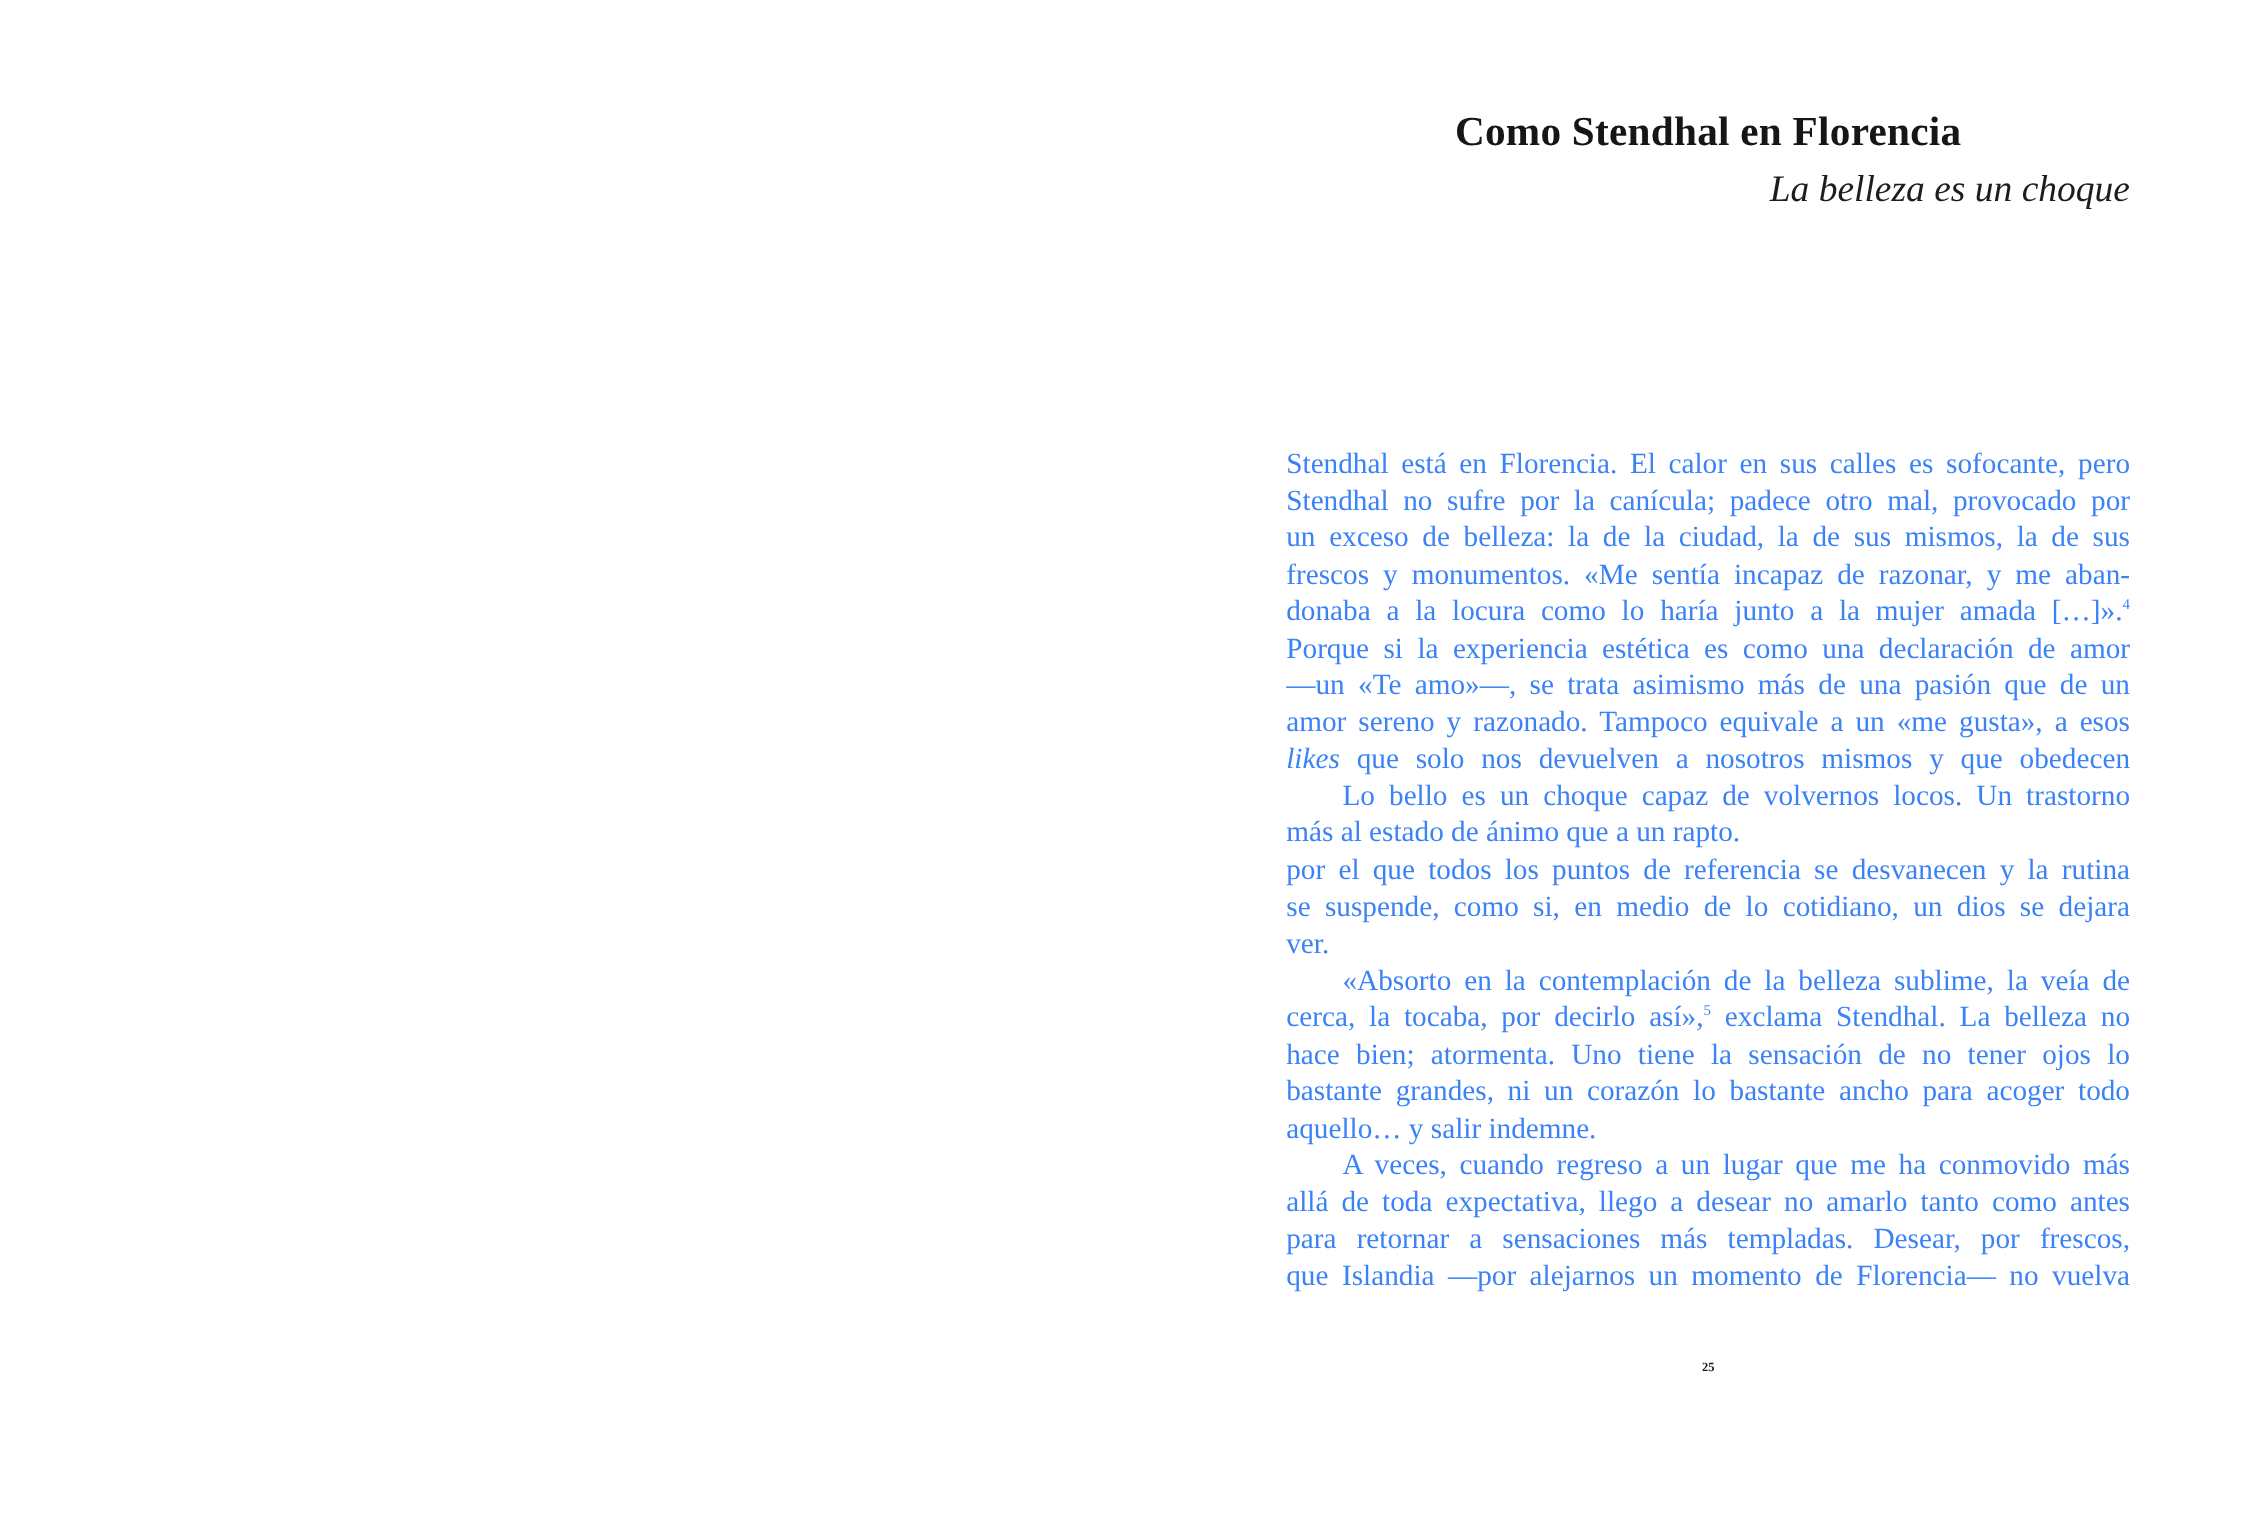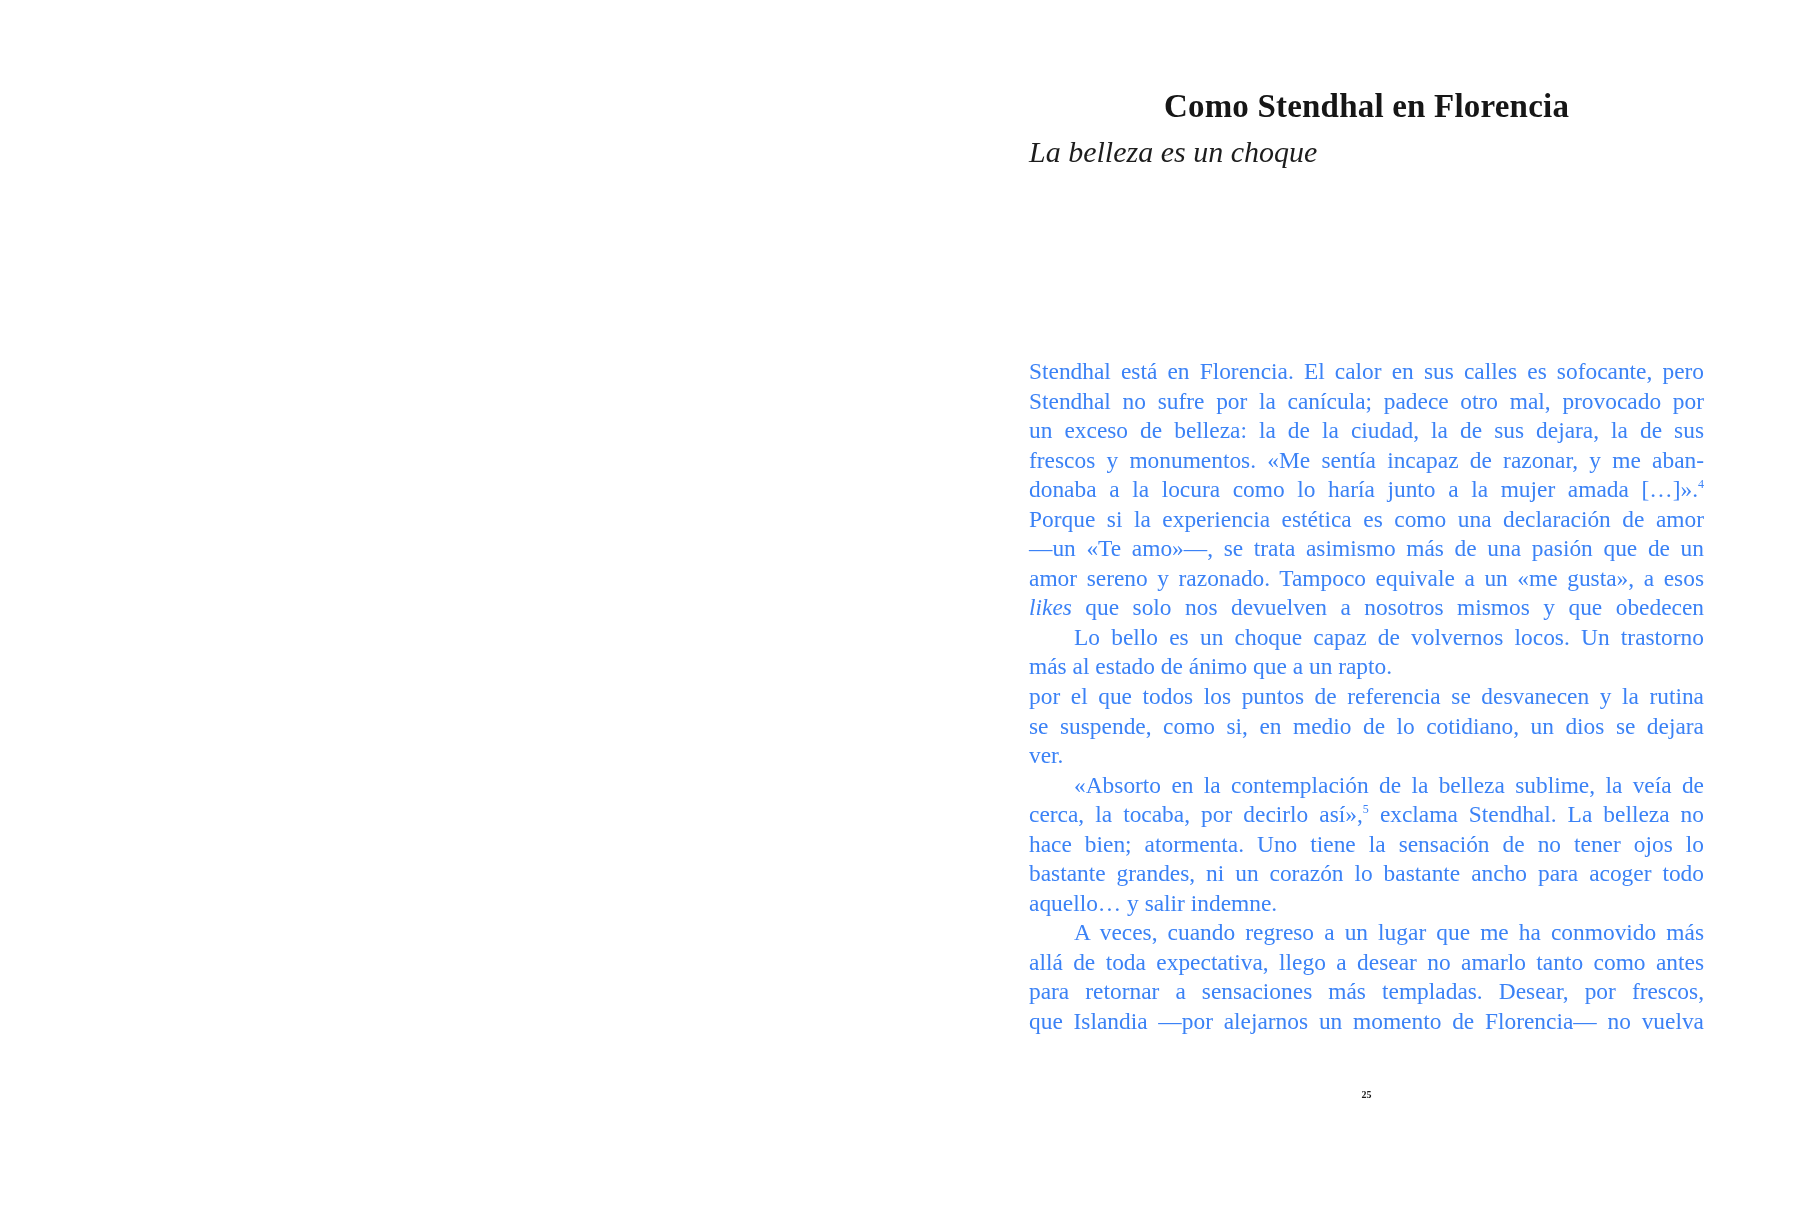--- a/index.html
+++ b/index.html
@@ -43,21 +43,21 @@
       font-size: 33px;
       line-height: 40px;
       letter-spacing: 0.2px;
       color: #161616;
     }
     .chapter-subtitle {
       position: absolute;
       left: 1029px;
       width: 675px;
       top: 132px;
-      text-align: left;
+      text-align: right;
       font-style: italic;
       font-size: 30px;
       line-height: 40px;
       color: #1d1d1d;
     }
     .body-text {
       position: absolute;
       left: 1029px;
       top: 357px;
       width: 675px;
@@ -101,21 +101,21 @@
 <div class="spread">
   <div class="left-page"></div>
   <div class="right-page"></div>
 
   <h1 class="chapter-title" style="margin:0">Como Stendhal en Florencia</h1>
   <h2 class="chapter-subtitle" style="margin:0;font-weight:normal">La belleza es un choque</h2>
 
   <div class="body-text">
     <span class="line" style="white-space: normal; text-align-last: justify;"><span>Stendhal está en Florencia. El calor en sus calles es sofocante, pero</span></span>
     <span class="line" style="white-space: normal; text-align-last: justify;"><span>Stendhal no sufre por la canícula; padece otro mal, provocado por</span></span>
-    <span class="line" style="white-space: normal; text-align-last: justify;"><span>un exceso de belleza: la de la ciudad, la de sus dejara, la de sus</span></span>
+    <span class="line" style="white-space: normal; text-align-last: justify;"><span>un exceso de belleza: la de la ciudad, la de sus mismos, la de sus</span></span>
     <span class="line" style="white-space: normal; text-align-last: justify;"><span>frescos y monumentos. «Me sentía incapaz de razonar, y me aban-</span></span>
     <span class="line" style="white-space: normal; text-align-last: justify;"><span>donaba a la locura como lo haría junto a la mujer amada […]».</span><sup>4</sup></span>
     <span class="line" style="white-space: normal; text-align-last: justify;"><span>Porque si la experiencia estética es como una declaración de amor</span></span>
     <span class="line" style="white-space: normal; text-align-last: justify;"><span>—un «Te amo»—, se trata asimismo más de una pasión que de un</span></span>
     <span class="line" style="white-space: normal; text-align-last: justify;"><span>amor sereno y razonado. Tampoco equivale a un «me gusta», a esos</span></span>
     <span class="line" style="white-space: normal; text-align-last: justify;"><span class="it">likes</span><span> que solo nos devuelven a nosotros mismos y que obedecen</span></span>
     <span class="line indent" style="white-space: normal; text-align-last: justify;"><span>Lo bello es un choque capaz de volvernos locos. Un trastorno</span></span>
     <span class="line last"><span>más al estado de ánimo que a un rapto.</span></span>
     <span class="line" style="white-space: normal; text-align-last: justify;"><span>por el que todos los puntos de referencia se desvanecen y la rutina</span></span>
     <span class="line" style="white-space: normal; text-align-last: justify;"><span>se suspende, como si, en medio de lo cotidiano, un dios se dejara</span></span>

